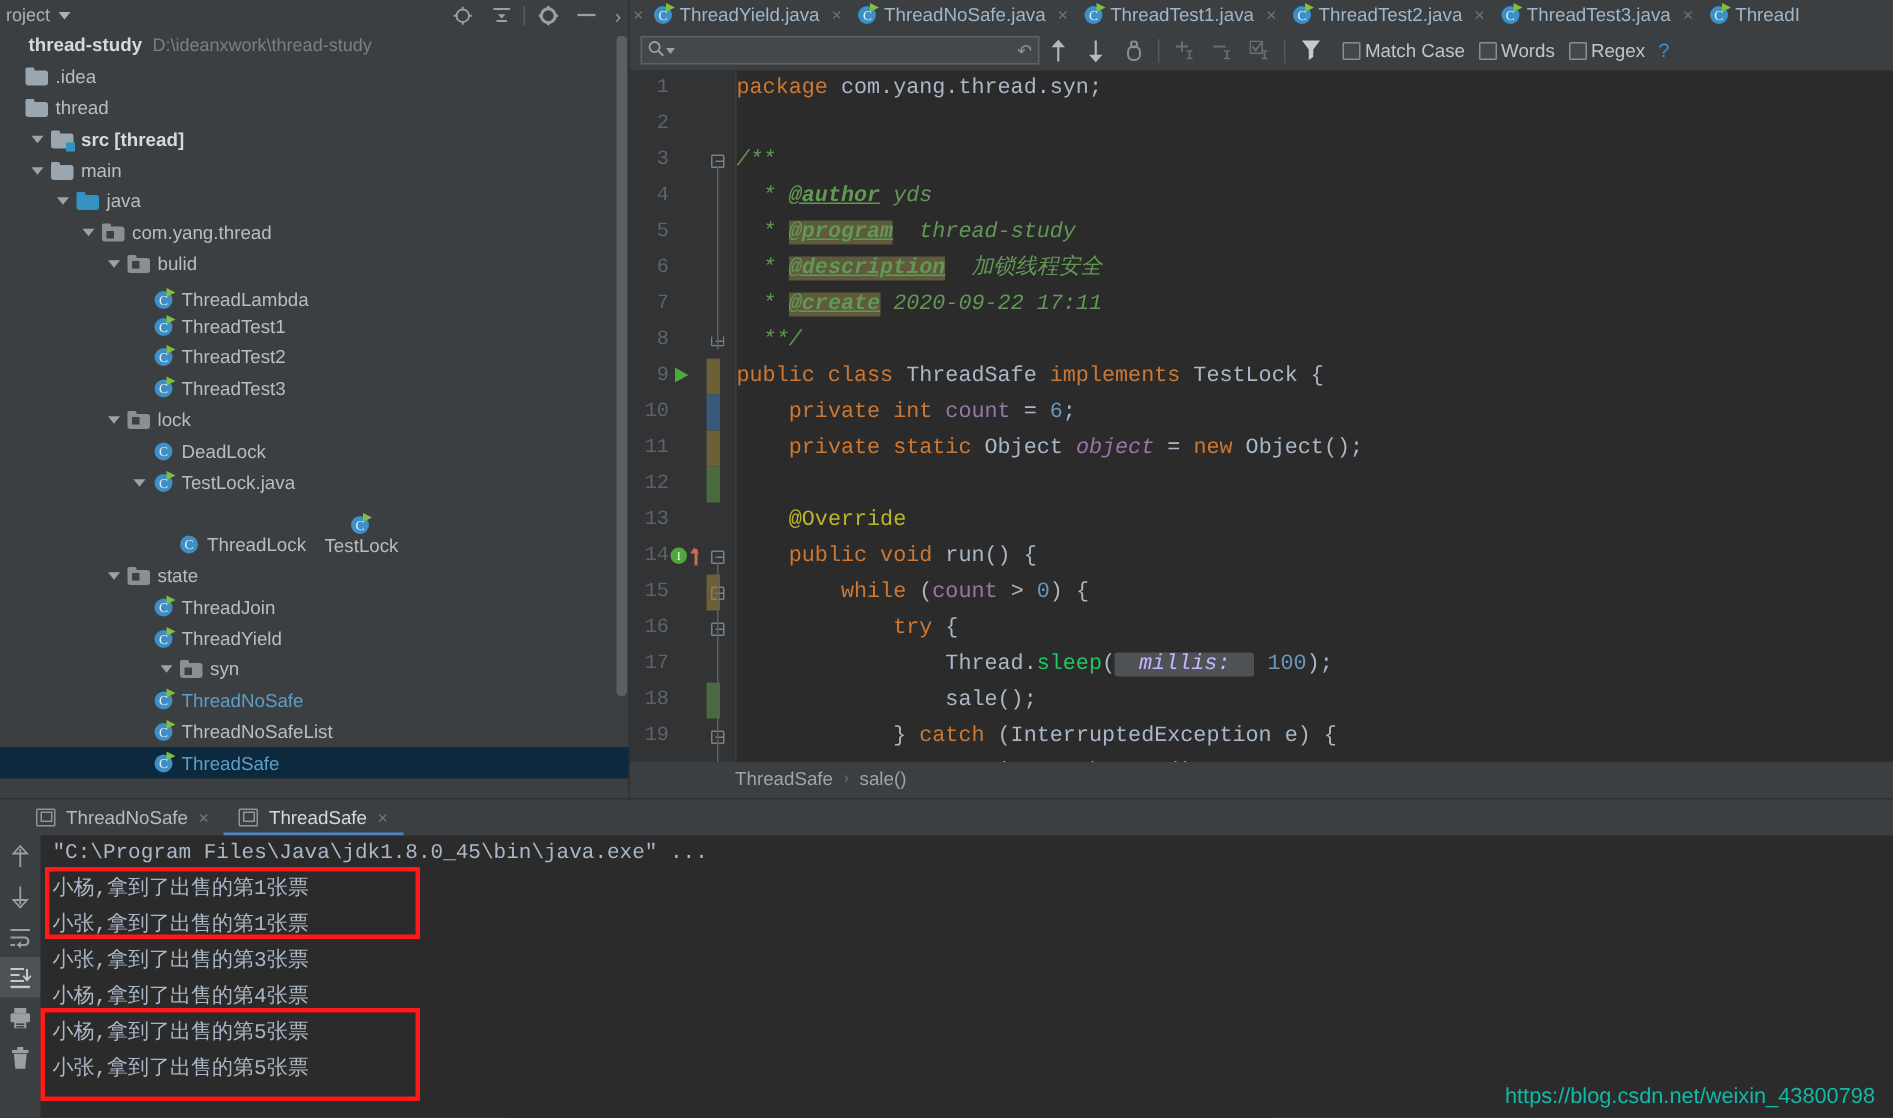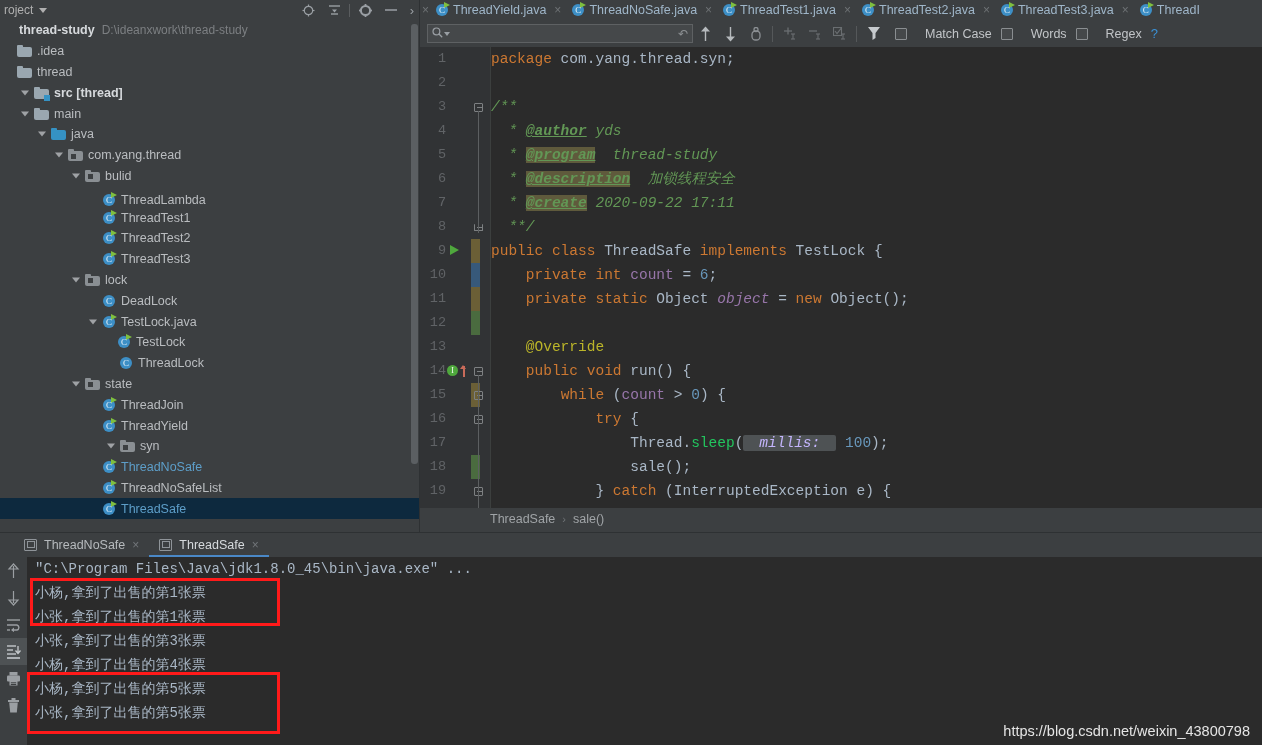--- a/index.html
+++ b/index.html
@@ -144,21 +144,21 @@
     flex: 1; background: transparent; border: none; outline: none;
     color: #bbb; font-size: 12px; font-family: "Liberation Sans", sans-serif;
   }
   #search-field .ret { color: #8d9194; font-size: 12px; }
   .fb-btn {
     width: 25px; height: 22px; display: flex; align-items: center; justify-content: center;
     color: #b6babd; font-size: 15px;
   }
   .fb-btn.dim { color: #6a6e71; }
   .fb-sep { width: 1px; height: 16px; background: #55585a; margin: 0 4px; }
-  .chk-wrap { display: flex; align-items: center; gap: 18px; margin-left: 9px; font-size: 12.5px; color: #c2c5c8; }
+  .chk-wrap { display: flex; align-items: center; gap: 3px; margin-left: 9px; font-size: 12.5px; color: #c2c5c8; }
   .chk {
     width: 12px; height: 12px; border: 1px solid #8a8e91; background: #45484a; border-radius: 1px;
   }
   .qmark { color: #3a91d6; margin-left: 9px; font-size: 13px; }
 
   
   #editor {
     position: absolute; left: 420px; top: 47px; width: 842px; height: 461px;
     background: #2b2b2b; overflow: hidden;
   }
@@ -275,21 +275,21 @@
     overflow: hidden;
   }
   .oline { height: 24px; line-height: 24px; padding-left: 8px; white-space: pre; color: #a9b7c6; font-size: 14px; }
   .oline.cmdline { color: #a9b7c6; }
 
   .redbox {
     position: absolute; border: 3px solid #ff1a1a; pointer-events: none;
   }
 
   #watermark {
-    position: absolute; right: 12px; bottom: 6px; font-size: 14.5px; color: #e5e5e5;
+    position: absolute; right: 12px; bottom: 6px; font-size: 14.5px; color: #14b8a6;
     font-family: "Liberation Sans", sans-serif;
     margin-left: 17px;
   }
   #console-divider {
     position: absolute; left: 0; top: 0; width: 1262px; height: 1px; background: #2e3133;
   }
 </style>
 </head>
 <body>
 
@@ -449,21 +449,21 @@
           </div>
           <div class="tree-row" style="padding-left: 88px;">
             <span class="tw">
               <span class="arrow"></span>
             </span>
             <span class="ic ic-class run" style="margin-left: 3px;">
               <u></u>
             </span>
             <span class="tree-label">TestLock.java</span>
           </div>
-          <div class="tree-row" style="padding-left: 103px;">
+          <div class="tree-row" style="padding-left: 61px; flex-direction: column;">
             <span class="tw"></span>
             <span class="ic ic-class run" style="margin-left: 3px;">
               <u></u>
             </span>
             <span class="tree-label">TestLock</span>
           </div>
           <div class="tree-row" style="padding-left: 105px;">
             <span class="tw"></span>
             <span class="ic ic-class" style="margin-left: 3px;">
               <u></u>

